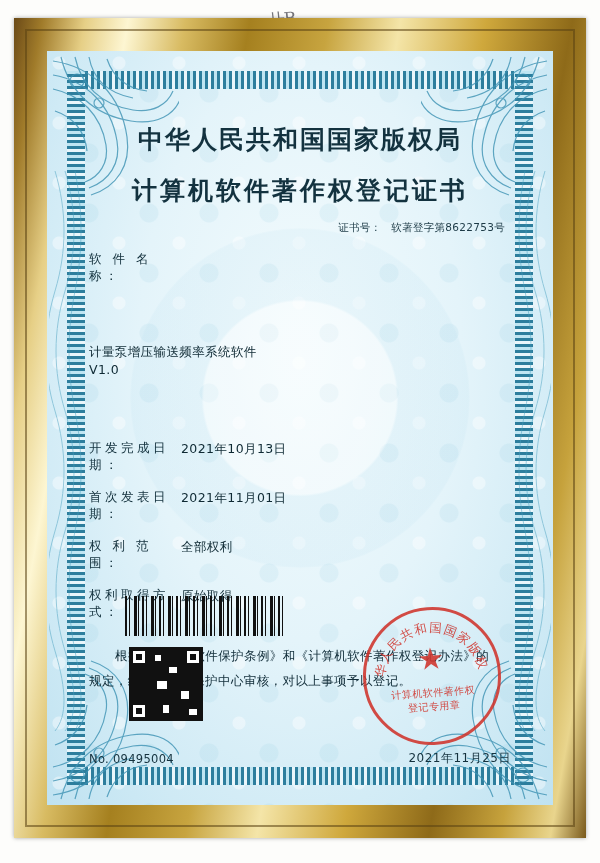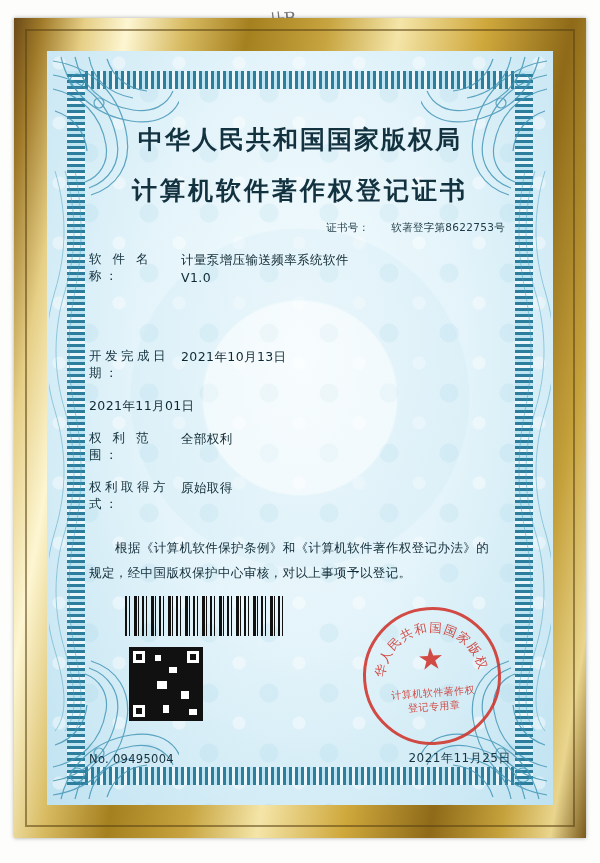--- a/index.html
+++ b/index.html
@@ -185,21 +185,21 @@
   }
 
   .cert-no-line {
     text-align: right;
     font-size: 10.5px;
     color: #1c3a46;
     font-family: "DejaVu Sans", sans-serif;
     margin: 0 6px 16px 0;
     letter-spacing: .3px;
   }
-  .cert-no-line .cn-label { margin-right: 22px; }
+  .cert-no-line .cn-label { margin-right: 10px; }
 
   .field {
     display: flex;
     align-items: flex-start;
     margin-bottom: 15px;
     font-size: 12.5px;
     color: #102c38;
     font-family: "DejaVu Sans", sans-serif;
   }
   .field .fl {
@@ -207,21 +207,21 @@
     flex: 0 0 92px;
     letter-spacing: 3.5px;
     color: #12303c;
   }
   .field .fv {
     flex: 1;
     letter-spacing: .4px;
     color: #0e2933;
     line-height: 1.45;
   }
-  .field.tall { margin-bottom: 26px; }
+  .field.tall { margin-bottom: 26px; flex-direction: column; }
 
   .gap-a { height: 20px; }
 
   .statement {
     margin-top: 22px;
     font-size: 12.5px;
     line-height: 2.0;
     color: #102c38;
     font-family: "DejaVu Sans", sans-serif;
     letter-spacing: .4px;
@@ -447,20 +447,21 @@
           </div>
 
           <div class="gap-a"></div>
 
           <div class="field">
             <div class="fl">开发完成日期：</div>
             <div class="fv">2021年10月13日</div>
           </div>
 
           <div class="field">
+            <div class="fl">首次发表日期：</div>
             <div class="fv">2021年11月01日</div>
           </div>
 
           <div class="field">
             <div class="fl">权 利 范 围：</div>
             <div class="fv">全部权利</div>
           </div>
 
           <div class="field">
             <div class="fl">权利取得方式：</div>

